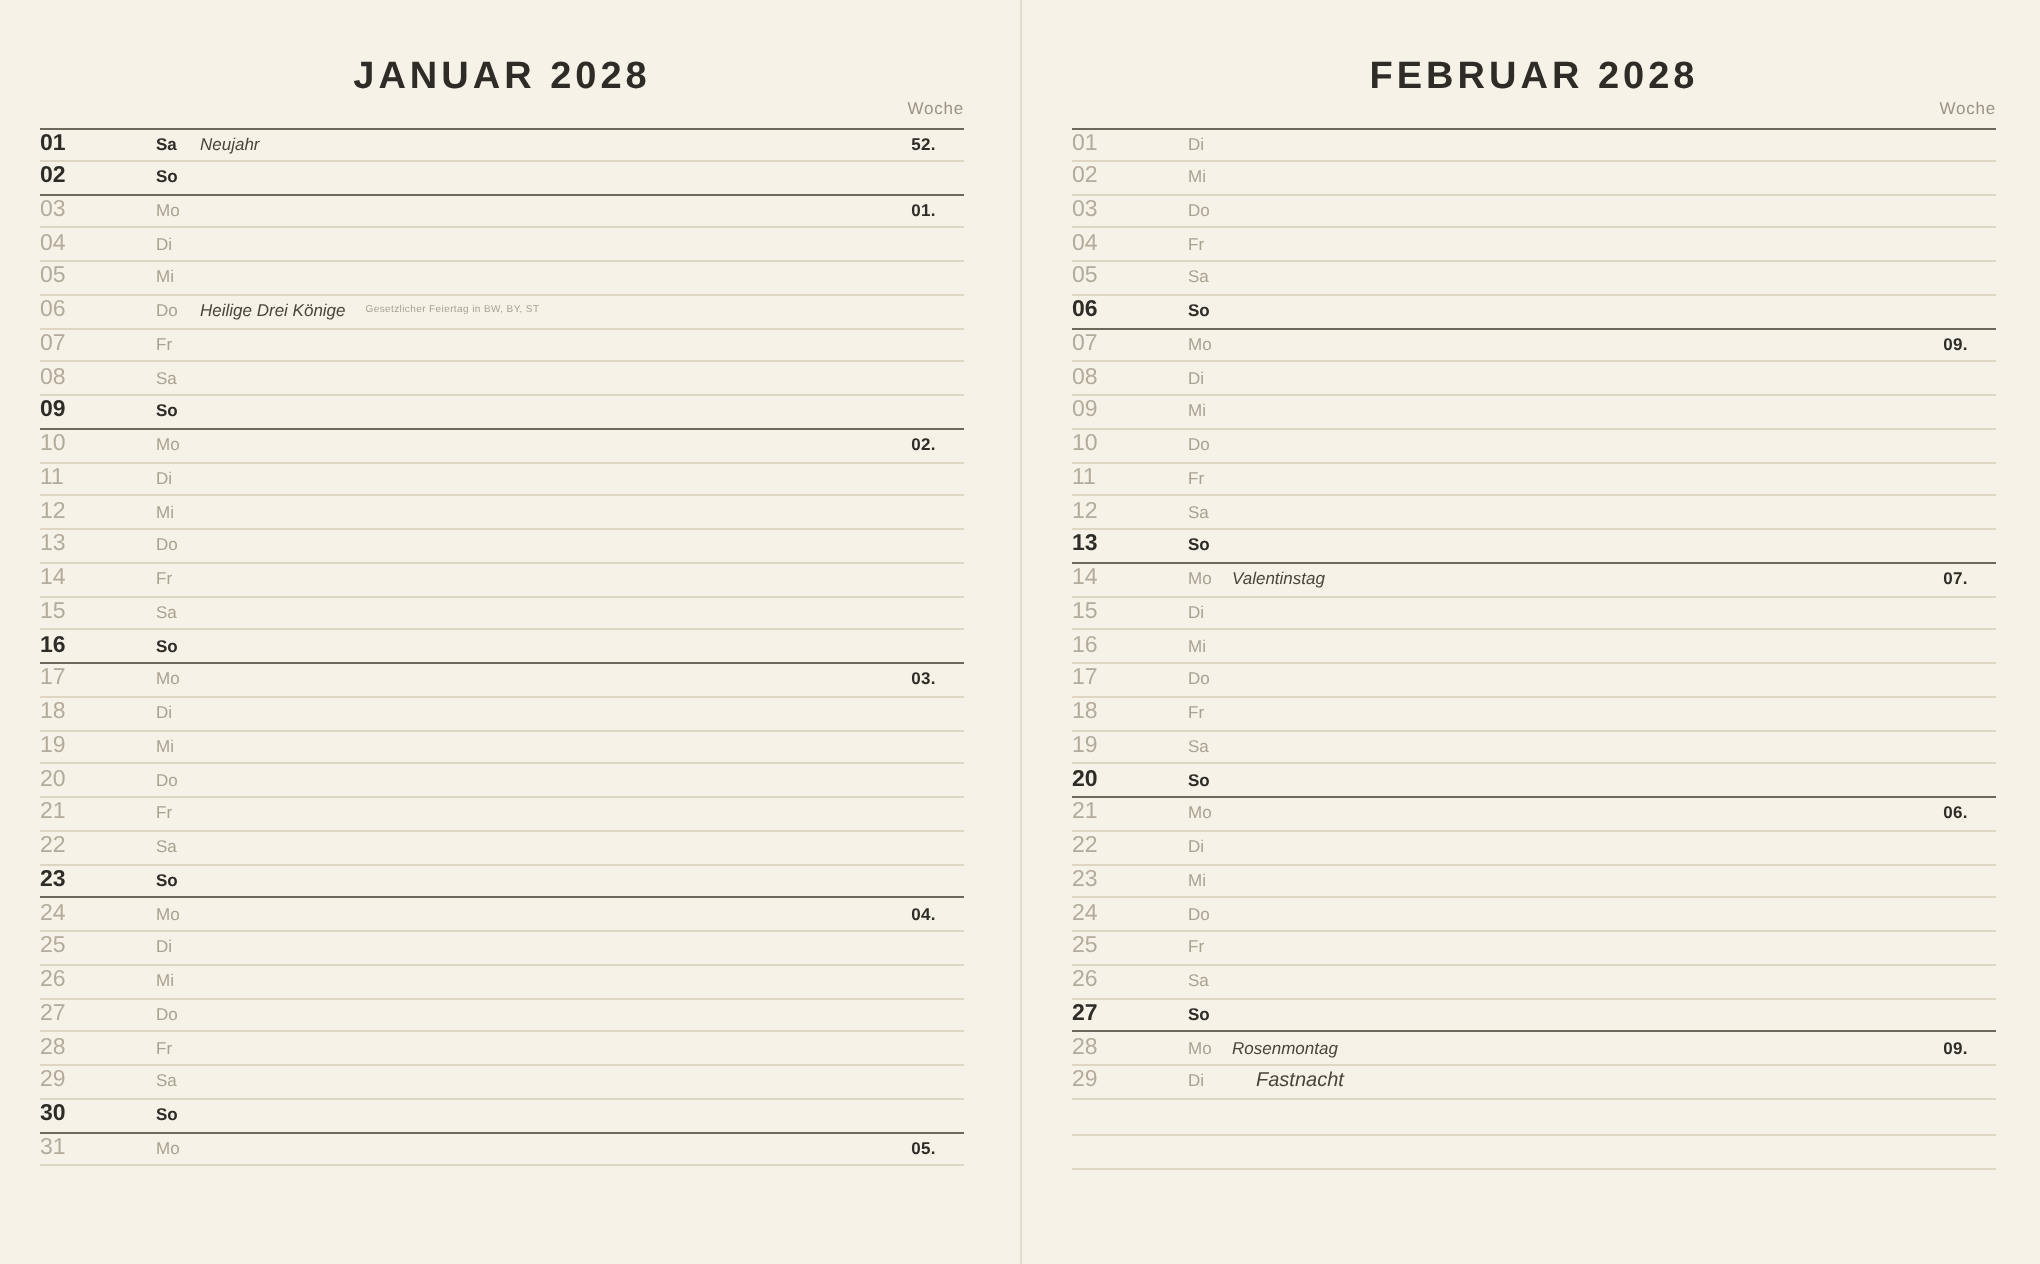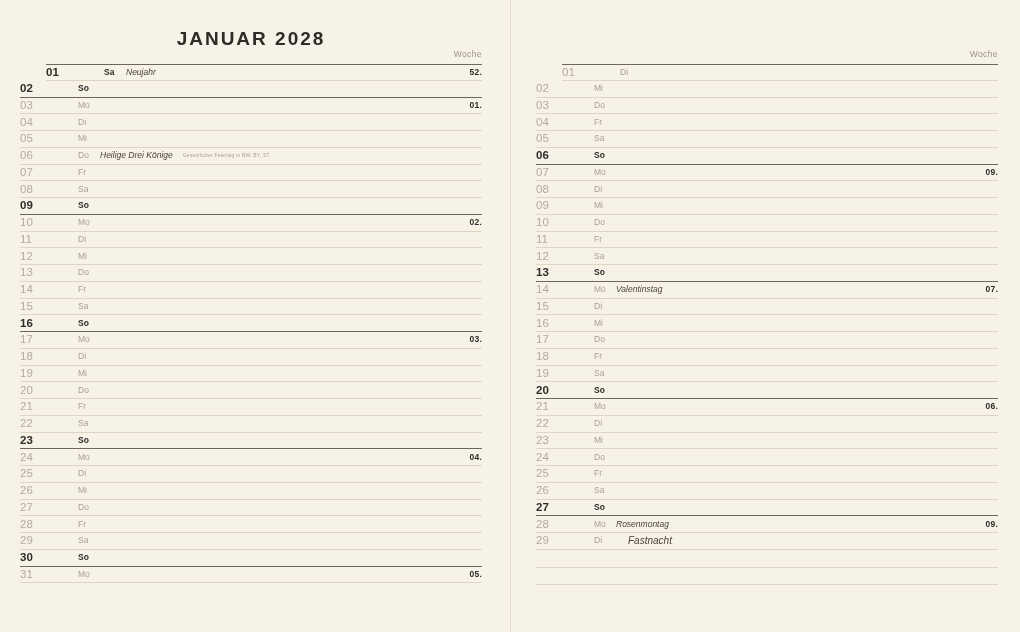--- a/index.html
+++ b/index.html
@@ -75,21 +75,20 @@
     align-items: center;
     box-sizing: border-box;
     border-bottom: 1px solid #ded5c2;
     padding-bottom: 1px;
   }
   .day-row.sunday {
     border-bottom: 1px solid #6d675c;
   }
   .day-row.first {
     border-top: 1px solid #6d675c;
-    margin-left: 26px;
   }
   .day-num {
     width: 22px;
     font-size: 11.5px;
     color: #b3ab9b;
     letter-spacing: 0px;
   }
   .day-row.sunday .day-num,
   .day-row.bold .day-num {
     color: #2f2b26;
@@ -121,21 +120,21 @@
   }
   .day-sub {
     font-size: 5px;
     color: #a9a191;
     margin-left: 10px;
     white-space: nowrap;
     letter-spacing: 0.2px;
   }
   .week-num {
     position: absolute;
-    right: 0;
+    right: 14px;
     font-size: 8.5px;
     font-weight: bold;
     color: #2f2b26;
     letter-spacing: 0.2px;
   }
   .tail-rule {
     border-bottom: 1px solid #ded5c2;
     height: 16.75px;
   }
 </style>
@@ -283,20 +282,21 @@
           <span class="day-wd">Mo</span>
           <span class="week-num">05.</span>
         </div>
       </div>
   </div>
 
   <div class="gutter"></div>
 
   <div class="page page-right">
     <div class="month-header">
+      <div class="month-title">FEBRUAR 2028</div>
       <div class="woche-label">Woche</div>
     </div>
     <div class="days" id="days-1">
         <div class="day-row first">
           <span class="day-num">01</span>
           <span class="day-wd">Di</span>
         </div>
         <div class="day-row">
           <span class="day-num">02</span>
           <span class="day-wd">Mi</span>

